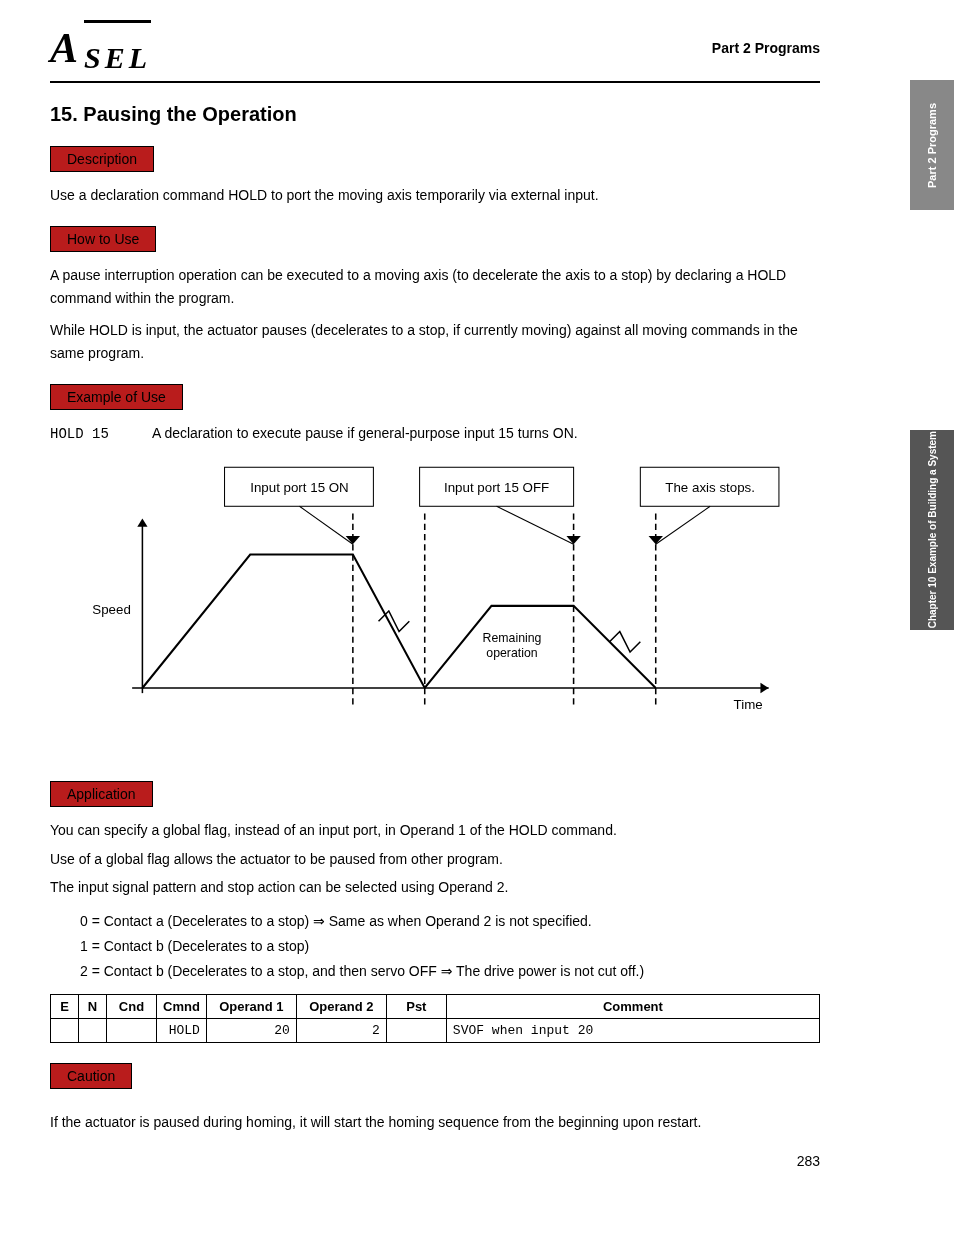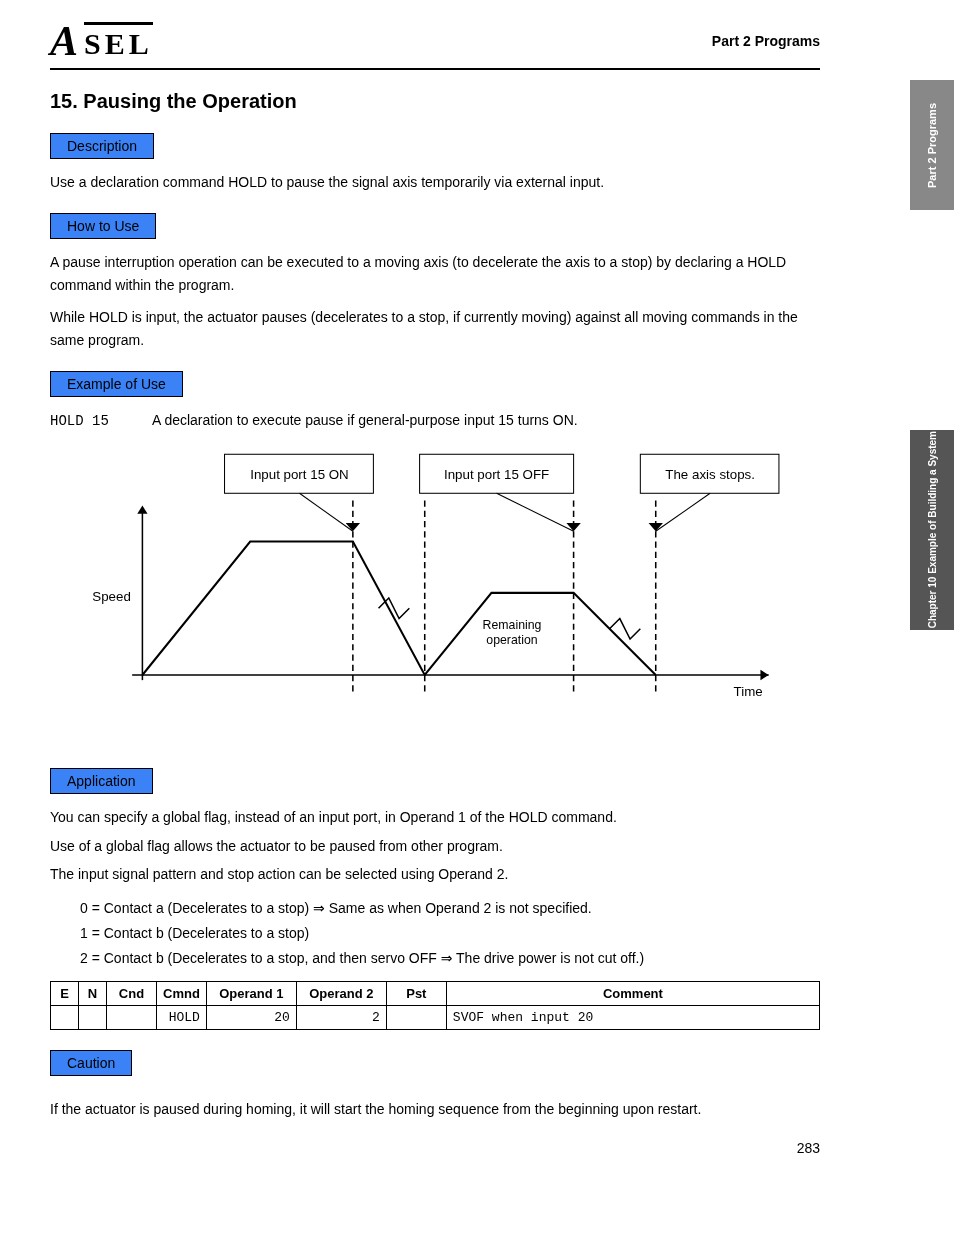--- a/index.html
+++ b/index.html
@@ -53,24 +53,25 @@
       font-weight: 900;
       font-style: italic;
       font-family: 'Times New Roman', serif;
       line-height: 1;
       margin-right: 4px;
     }
 
     .logo-sel {
       font-size: 30px;
       font-weight: 900;
+      font-style: italic;
       font-family: 'Times New Roman', serif;
       letter-spacing: 4px;
       border-top: 3px solid #000;
-      padding-top: 2px;
+      padding-top: 18px;
       margin-left: 2px;
     }
 
     .header-right {
       font-size: 14px;
       font-weight: bold;
       text-align: right;
     }
 
     
@@ -81,21 +82,21 @@
       margin-top: 10px;
     }
 
     
     .label-box {
       display: inline-block;
       border: 1px solid #000;
       padding: 4px 16px;
       margin-bottom: 12px;
       font-size: 14px;
-      background: #3b82f6;
+      background: #b91c1c;
     }
 
     
     .para {
       margin-bottom: 10px;
       line-height: 1.6;
     }
 
     .section-gap {
       margin-bottom: 20px;
@@ -186,21 +187,21 @@
         <span class="logo-a">A</span>
         <span class="logo-sel">SEL</span>
       </div>
       <div class="header-right">Part 2  Programs</div>
     </div>
 
     <div class="section-title">15. Pausing the Operation</div>
 
     <div class="section-gap">
       <div class="label-box">Description</div>
-      <p class="para">Use a declaration command HOLD to pause the signal axis temporarily via external input.</p>
+      <p class="para">Use a declaration command HOLD to port the moving axis temporarily via external input.</p>
     </div>
 
     <div class="section-gap">
       <div class="label-box">How to Use</div>
       <p class="para">A pause interruption operation can be executed to a moving axis (to decelerate the axis to a stop) by declaring a HOLD command within the program.</p>
       <p class="para">While HOLD is input, the actuator pauses (decelerates to a stop, if currently moving) against all moving commands in the same program.</p>
     </div>
 
     <div class="section-gap">
       <div class="label-box">Example of Use</div>

